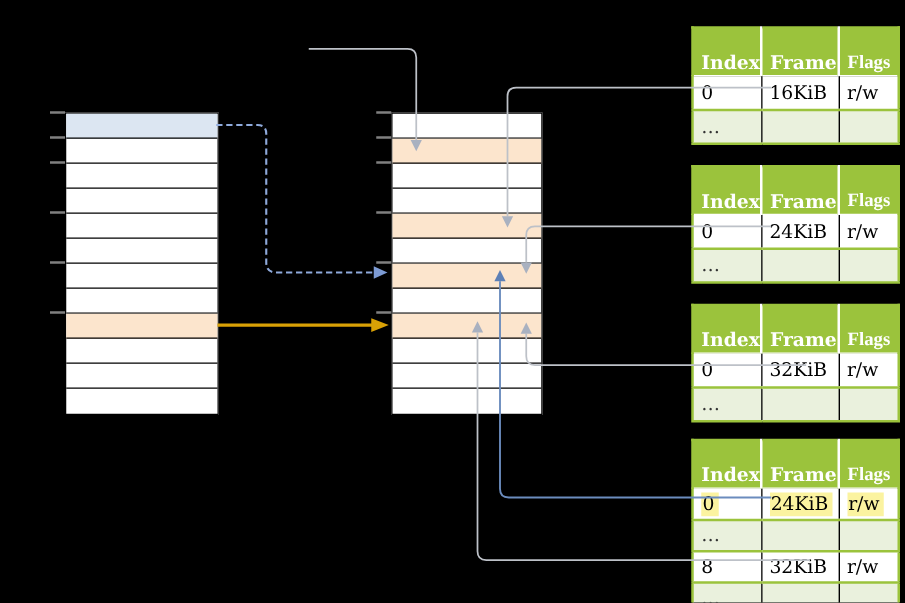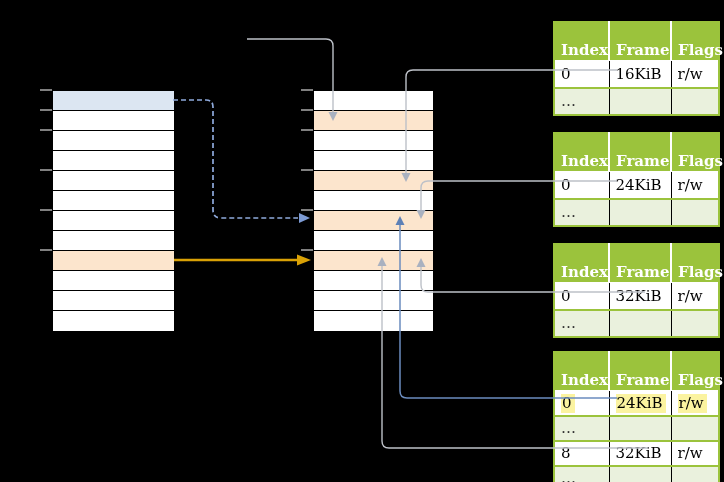--- a/index.html
+++ b/index.html
@@ -30,21 +30,21 @@
   table.pt{
     position:absolute;left:553px;width:165px;
     border-collapse:collapse;table-layout:fixed;
     border:2px solid #9bc33c;
     font-size:15px;color:#000;
   }
   table.pt th{
     background:#9bc33c;color:#fff;font-weight:bold;text-align:left;
     padding:18px 0 1px 6px;border-right:2px solid #fff;border-bottom:1px solid #fff;margin-left:12px;
   }
-  table.pt th:last-child{border-right:none;}
+  table.pt th:last-child{border-right:none;font-family:Liberation Serif, serif;}
   table.pt td{
     background:#fff;padding:0 0 0 6px;vertical-align:middle;
     border-right:1px solid #000;border-bottom:2px solid #9bc33c;
   }
   table.pt td:last-child{border-right:none;}
   table.pt tr.shade td{background:#eaf1dd;color:#333;}
   .hl{background:#fbf3a0;padding:0 3px 1px 1px;}
 
   
   #arrows{position:absolute;left:0;top:0;pointer-events:none;}

